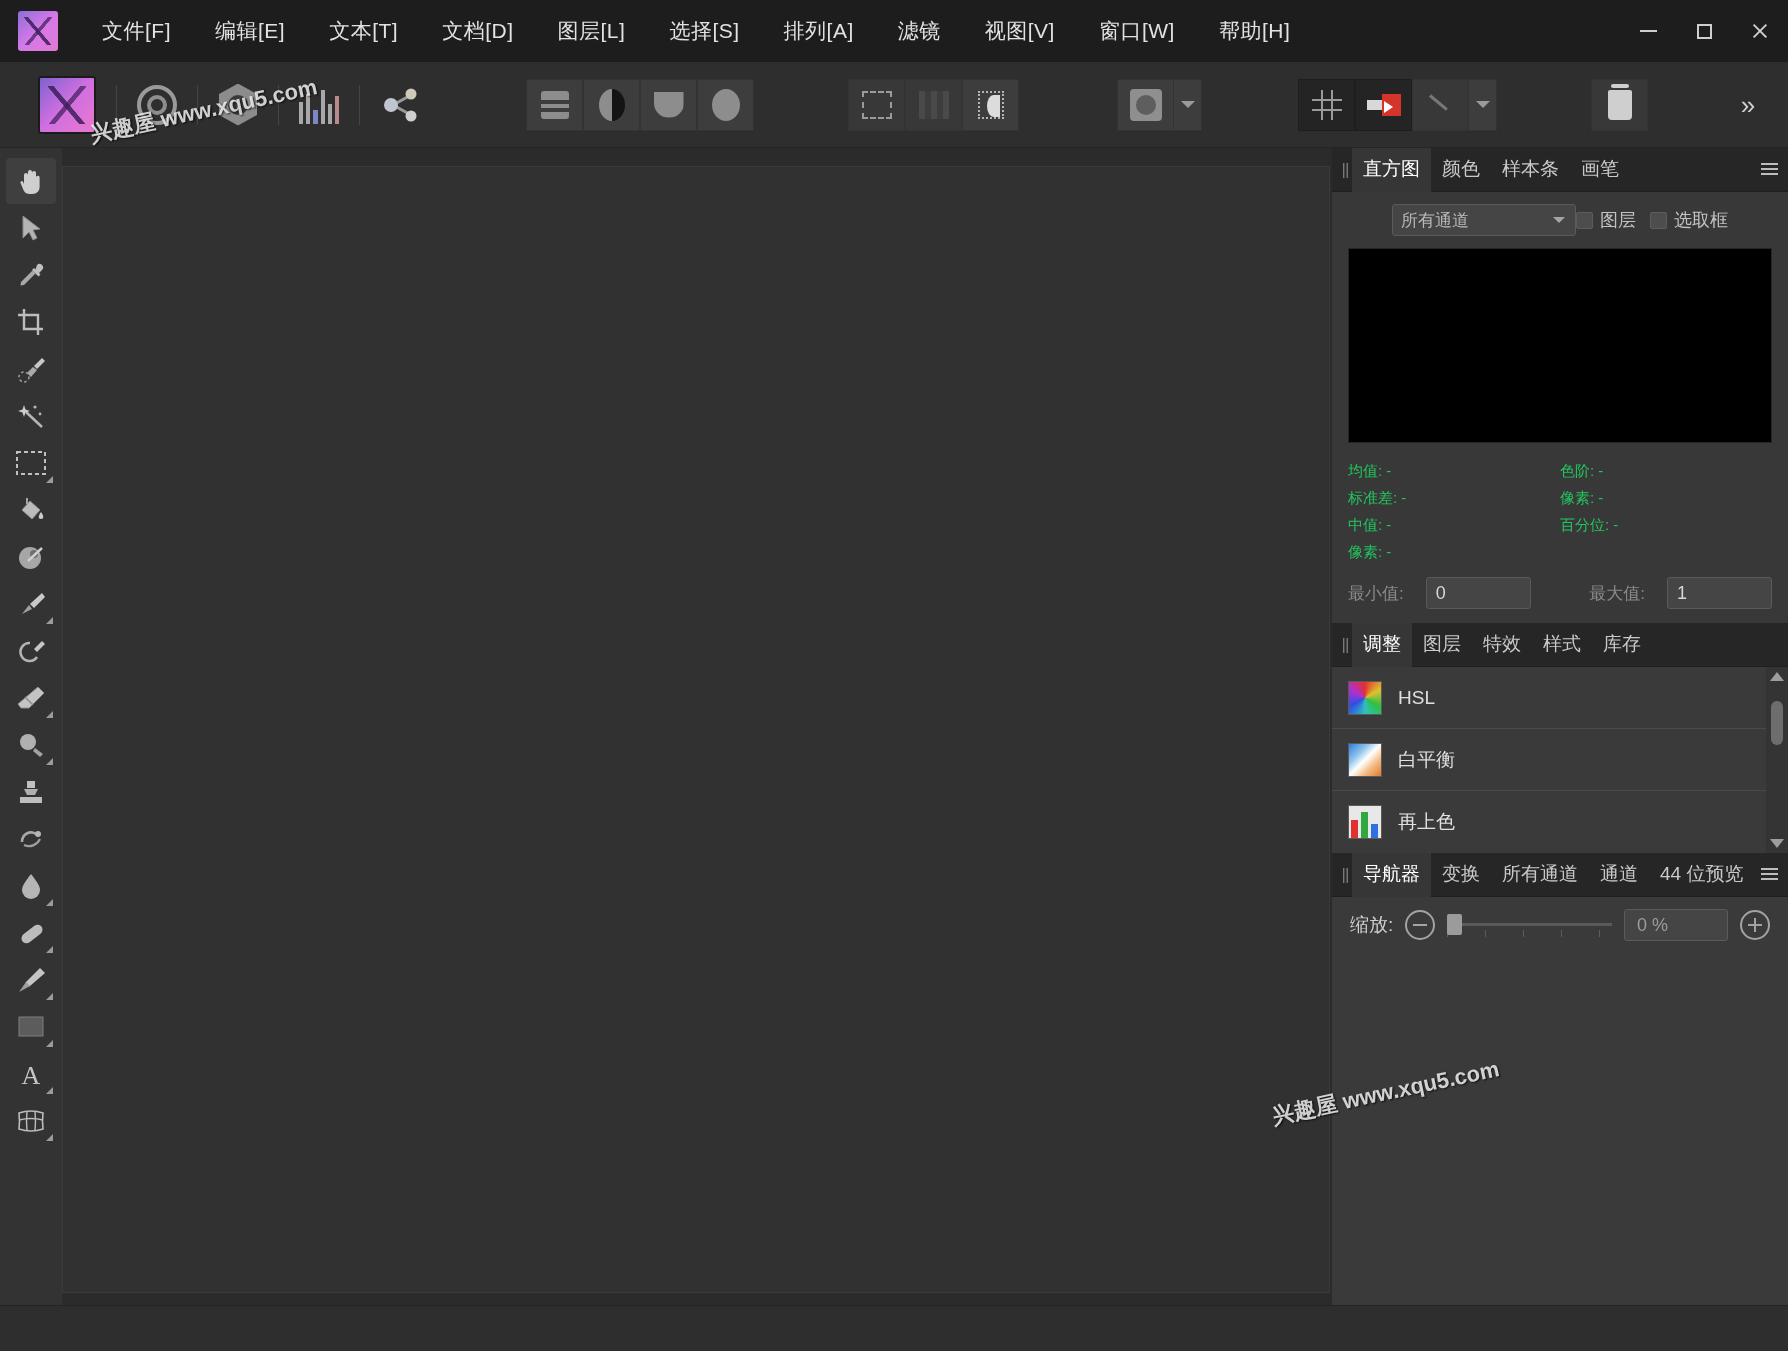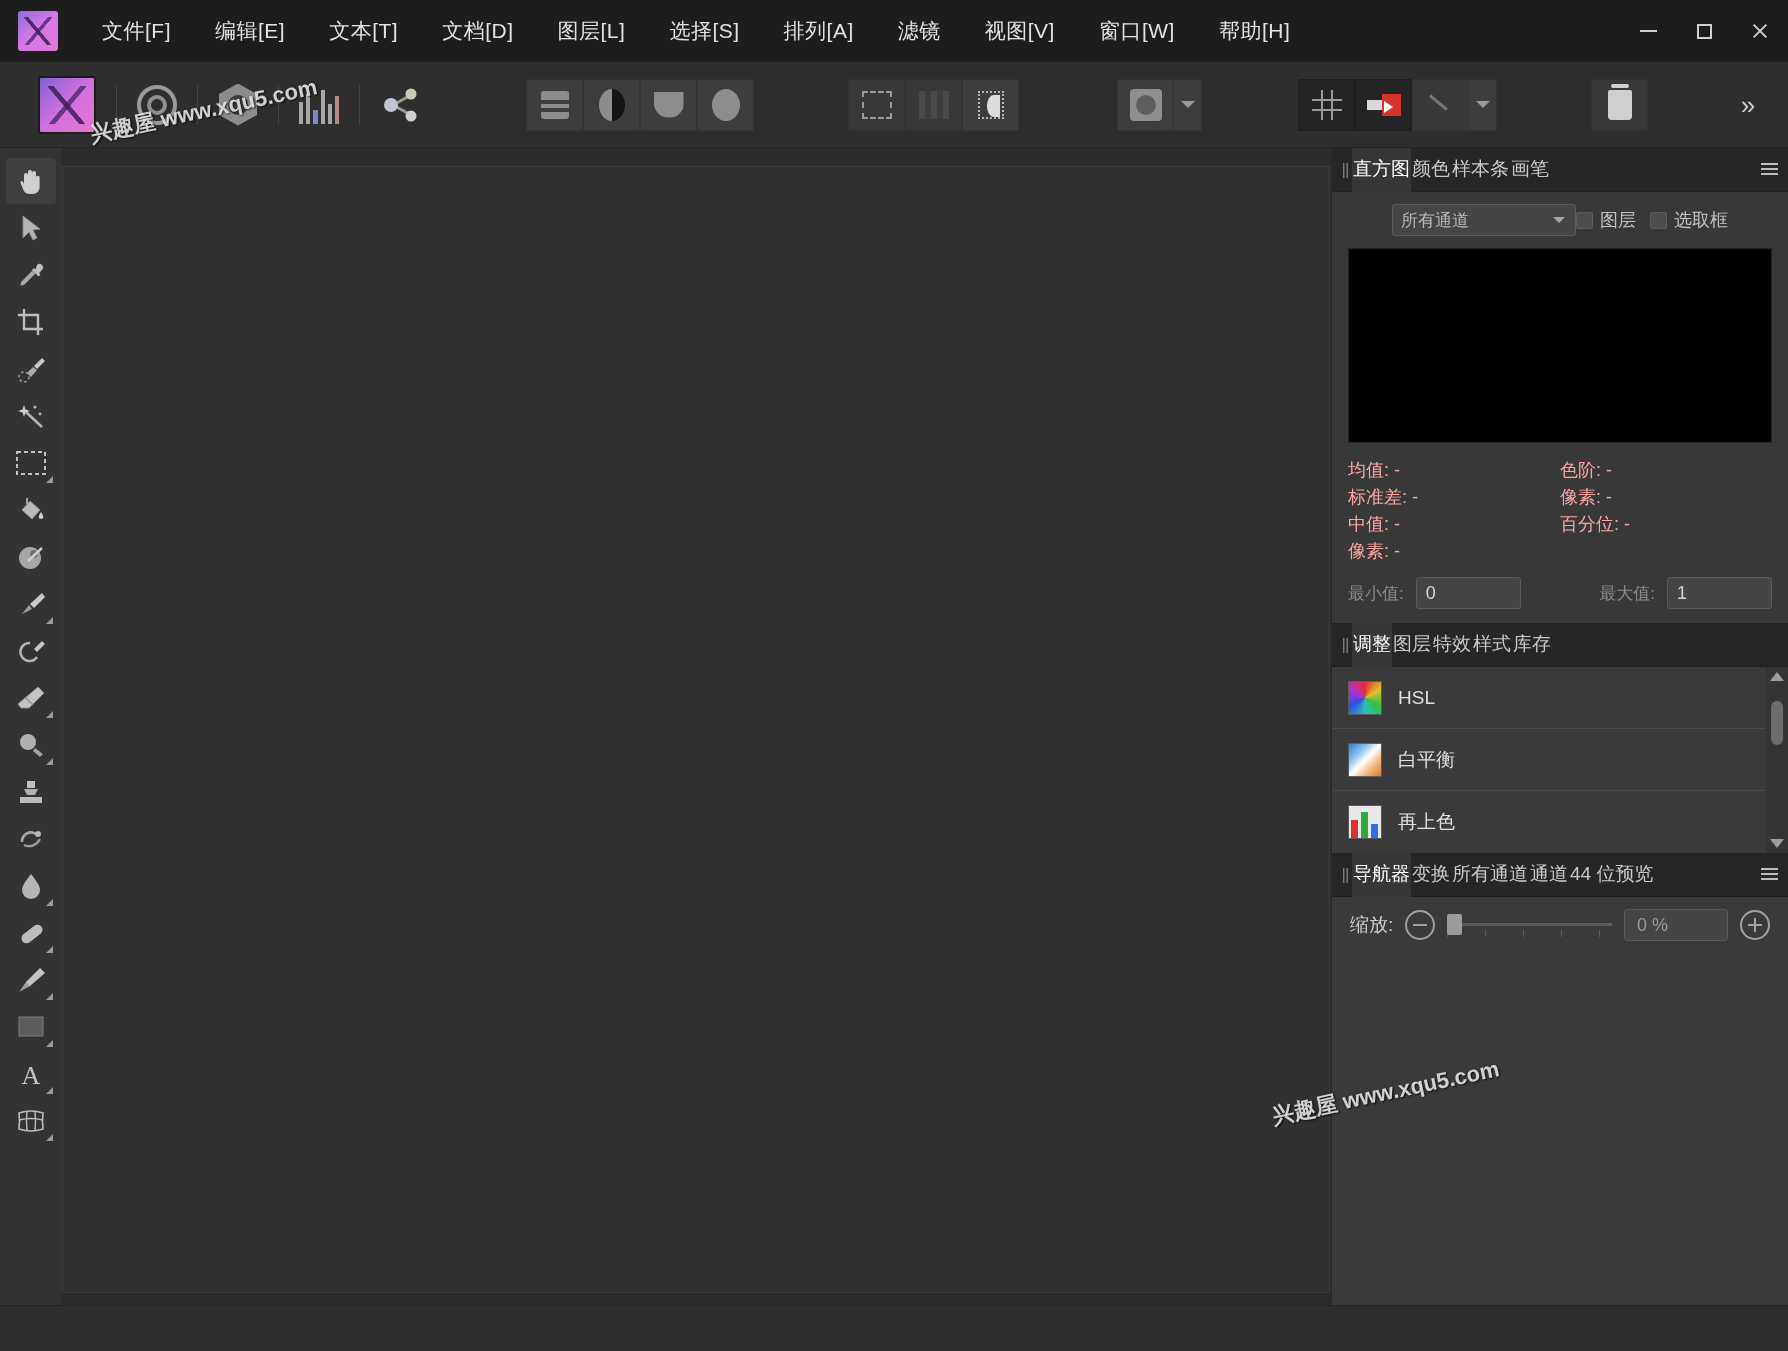--- a/index.html
+++ b/index.html
@@ -152,21 +152,21 @@
   }
 
   
   .dock { width: 456px; flex: 0 0 456px; background: #2e2e2e; display:flex; flex-direction:column; }
   .panel-head {
     height: 44px; background: #262626; display:flex; align-items:center; position:relative;
     border-bottom: 1px solid #1f1f1f; padding-left: 6px;
   }
   .grip { width:14px; color:#7c7c7c; font-size:17px; text-align:center; letter-spacing:-1px; }
   .ptab {
-    font-size: 19px; color: #c9c9c9; padding: 10px 1px 11px; height:44px;
+    font-size: 19px; color: #c9c9c9; padding: 10px 11px 11px; height:44px;
     display:flex; align-items:center; white-space:nowrap;
   }
   .ptab.active { background: #363636; color: #ffffff; }
   .panel-menu {
     position:absolute; right:10px; top:0; height:44px; display:flex; align-items:center; color:#bdbdbd; font-size:17px;
   }
   .hamb { width:17px; }
   .hamb i { display:block; height:2px; background:#bdbdbd; margin-bottom:3px; }
 
   
@@ -177,23 +177,23 @@
     display:flex; align-items:center; padding: 0 8px; font-size:17px; color:#b8b8b8; position:relative;
   }
   .sel .caret { position:absolute; right:10px; width:0;height:0;
     border-left:6px solid transparent;border-right:6px solid transparent;border-top:6px solid #a5a5a5;}
   .chk-row { display:flex; align-items:center; gap: 14px; }
   .chk { display:flex; align-items:center; gap:7px; font-size:18px; color:#c2c2c2; }
   .chk .box { width:17px;height:17px;background:#4d4d4d;border:1px solid #5c5c5c;border-radius:2px; }
   .hist-canvas { height: 195px; background:#000000; border:1px solid #262626; }
   .stats { display:flex; margin-top: 14px; }
   .stats-col { flex: 1 1 50%; }
-  .stat { font-size: 18px; color:#fca5a5; line-height: 27px; }
+  .stat { font-size: 15px; color:#22c55e; line-height: 27px; }
   .minmax { display:flex; align-items:center; justify-content:space-between; margin-top: 12px; }
-  .mm { display:flex; align-items:center; gap:12px; }
+  .mm { display:flex; align-items:center; gap:22px; }
   .mm-label { font-size:17px; color:#8a8a8a; }
   .mm-field {
     width: 105px; height: 32px; background:#454545; border:1px solid #5a5a5a; border-radius:3px;
     font-size:18px; color:#d7d7d7; display:flex; align-items:center; padding-left:9px;
   }
 
   
   .adj-list { background: #3a3a3a; position: relative; }
   .adj-item {
     height: 62px; display:flex; align-items:center; padding-left: 16px;

